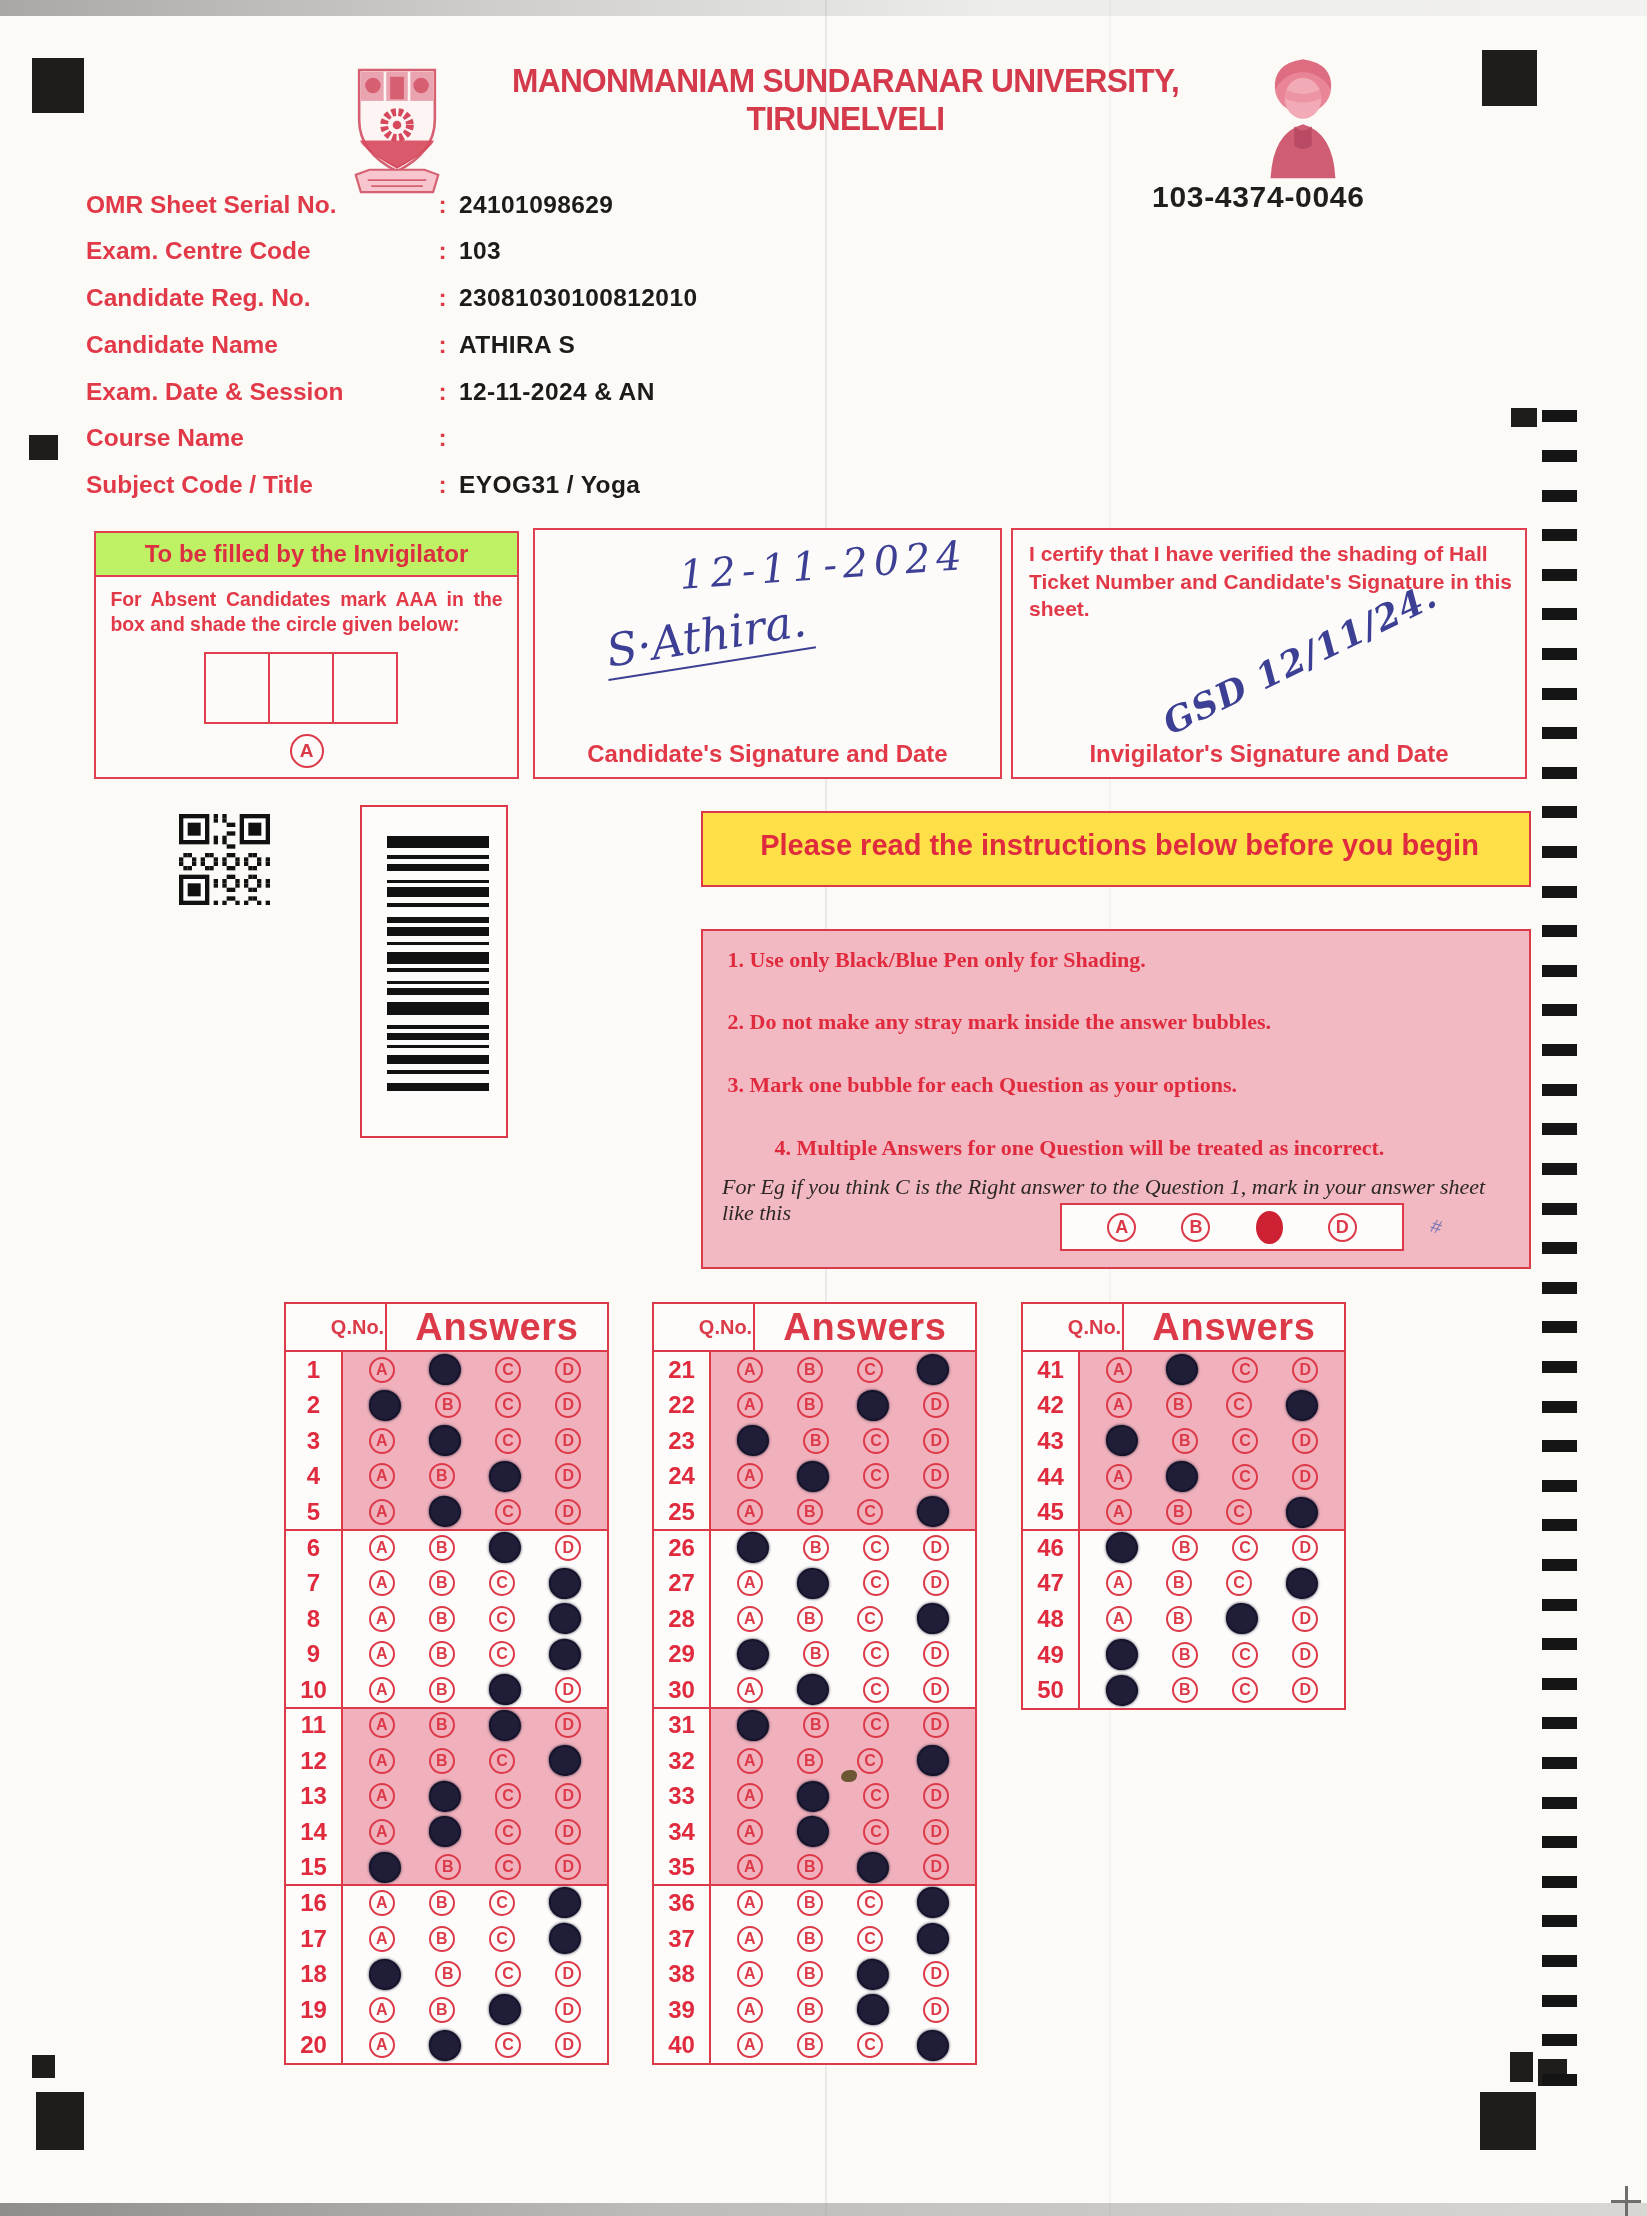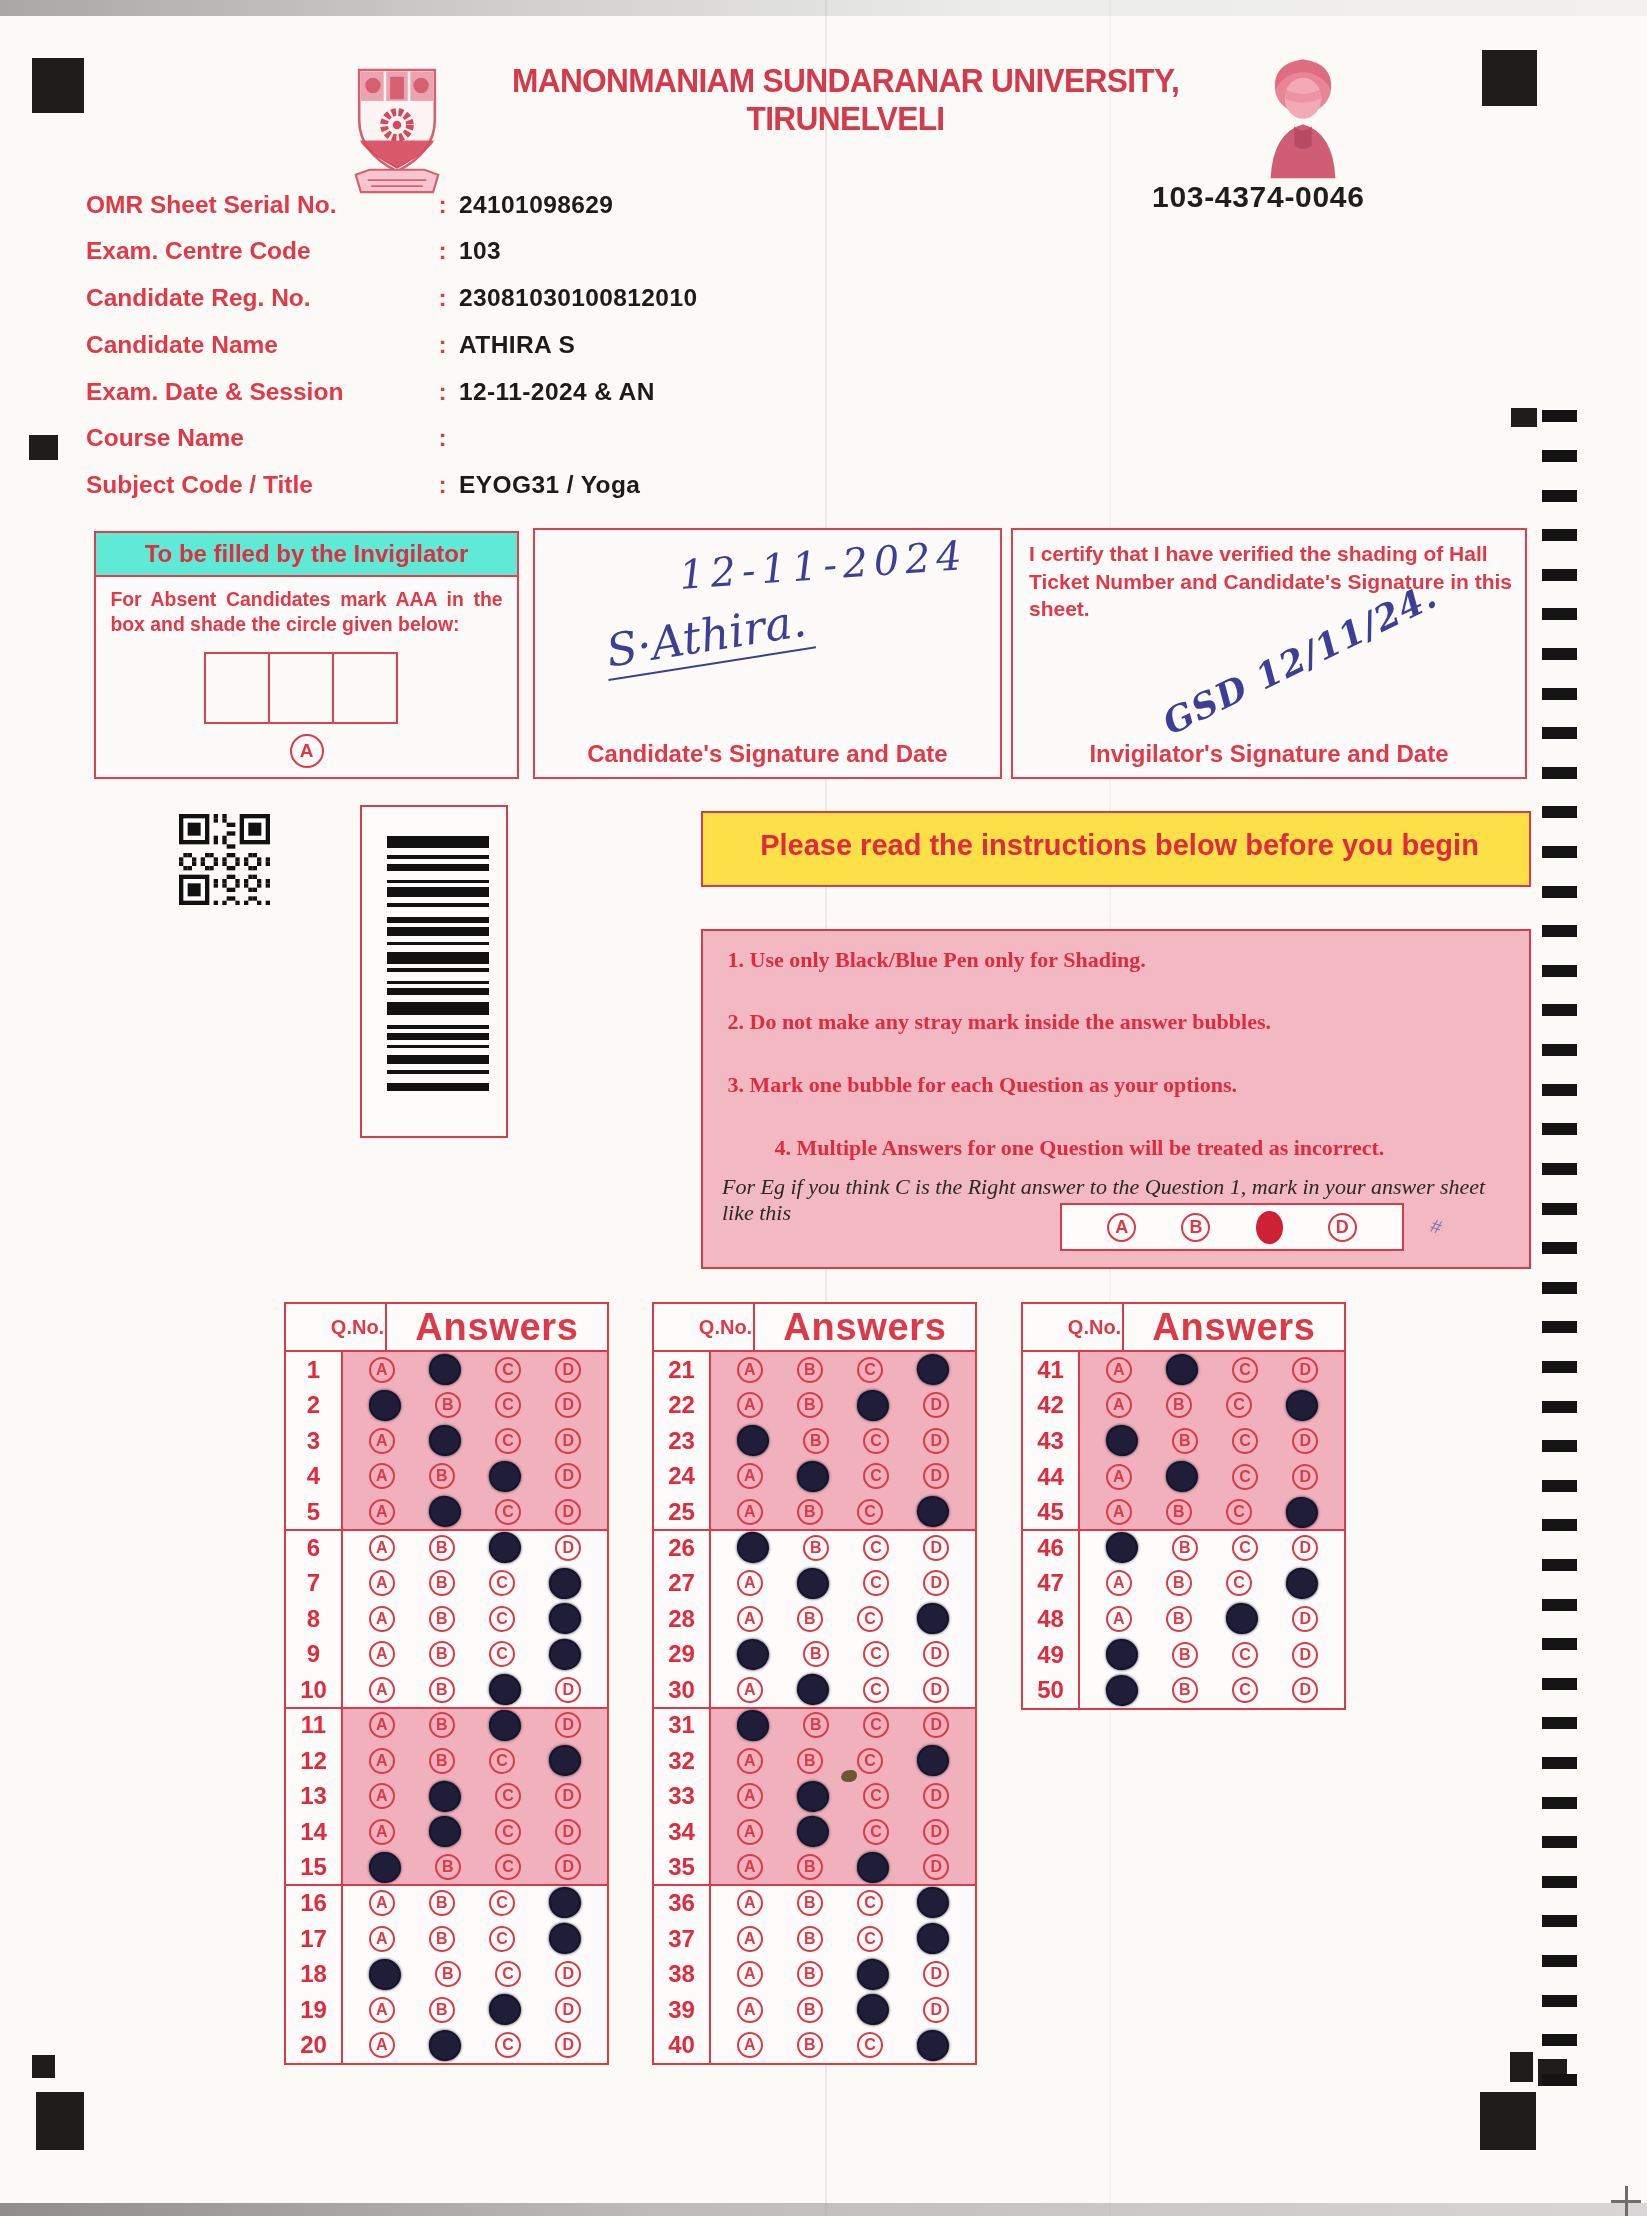--- a/index.html
+++ b/index.html
@@ -23,21 +23,21 @@
           font-weight:bold;color:#201e1c;letter-spacing:0.7px;}
 
   
   .frow{position:absolute;left:86px;height:30px;display:flex;align-items:center;}
   .frow .lbl{width:340px;font-size:24.5px;font-weight:bold;color:#e23948;}
   .frow .colon{width:33px;font-size:24.5px;font-weight:bold;color:#e23948;text-align:center;}
   .frow .val{font-size:24.5px;font-weight:bold;color:#1d1b1a;letter-spacing:0.4px;}
 
   
   .rbox{position:absolute;border:2.9px solid #e03f50;background:#fcfbf9;box-sizing:border-box;}
-  .invig-head{height:42px;background:#5eead4;border-bottom:2.2px solid #e03f50;
+  .invig-head{height:42px;background:#bef264;border-bottom:2.2px solid #e03f50;
       display:flex;align-items:center;justify-content:center;
       font-size:24px;font-weight:bold;color:#dc2f41;}
   .invig-text{padding:10px 14.4px 0 14.4px;font-size:19.4px;font-weight:bold;color:#e23948;
       text-align:justify;line-height:1.3;}
   .aaa-boxes{position:absolute;left:108px;top:119px;display:flex;}
   .aaa-box{width:62px;height:68px;border:2.2px solid #e0<span>3f50;}
   .aaa-box{width:62px;height:68px;border:2.2px solid #e03f50;margin-right:-2.2px;background:#fcfbf9;}
   .inv-bubble{position:absolute;left:50%;transform:translateX(-50%);bottom:8.6px;width:30px;height:30px;
       border:2.2px solid #dc3a49;border-radius:50%;color:#dc3a49;font-size:19px;font-weight:bold;
       display:flex;align-items:center;justify-content:center;}

